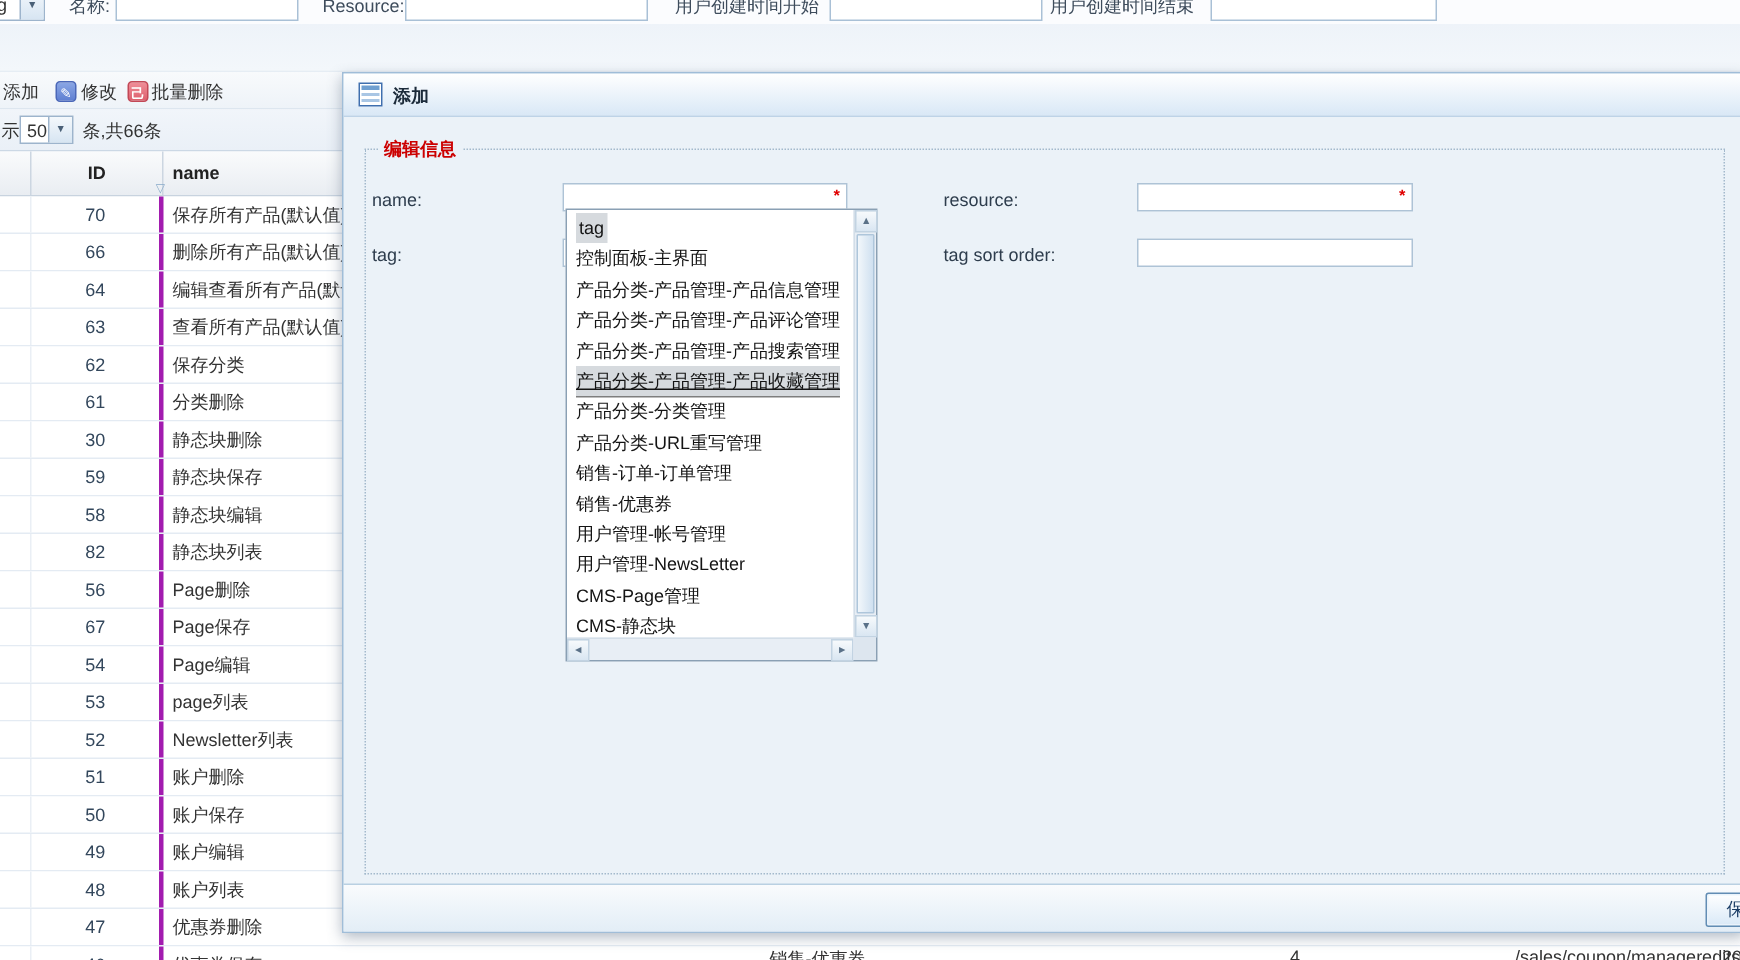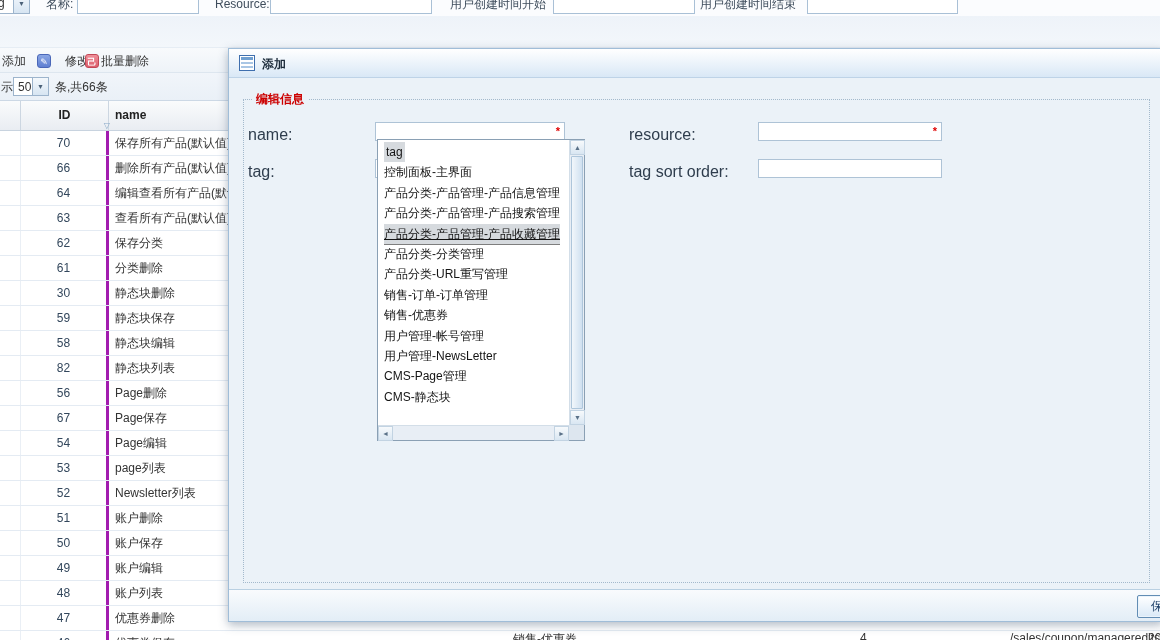--- a/index.html
+++ b/index.html
@@ -47,21 +47,21 @@
   
   .modal { position:absolute; left:228px; top:48px; width:935px; height:574px; background:#ebf2f8; border:1px solid #a0bdd8; box-shadow:0 3px 9px rgba(80,100,125,.45); z-index:10; overflow:hidden; }
   .m-header { position:absolute; left:0; top:0; width:100%; height:29px; background:linear-gradient(#ffffff,#d9e8f6); border-bottom:1px solid #bed3e7; }
   .m-icon { position:absolute; left:10px; top:6px; width:16px; height:16px; background:#fff; border:1px solid #3f6fae; }
   .m-icon::before { content:""; position:absolute; left:1px; top:1px; right:1px; height:3px; background:#6f9fd0; }
   .m-icon::after { content:""; position:absolute; left:1px; right:1px; top:6px; bottom:1px;
       background:repeating-linear-gradient(#a9c6e4 0 2px,#fff 2px 4px); }
   .m-title { position:absolute; left:33px; top:7px; font-weight:bold; font-size:12px; color:#1c2b3a; }
   .m-fieldset { position:absolute; left:14px; top:50px; right:12px; bottom:38px; border:1px dotted #a3b9cc; }
   .m-legend { position:absolute; left:8px; top:-9px; background:#ebf2f8; padding:0 4px; color:#cc0000; font-weight:bold; font-size:12px; }
-  .m-label { position:absolute; font-size:16px; color:#2e3d4d; white-space:nowrap; }
+  .m-label { position:absolute; font-size:12px; color:#2e3d4d; white-space:nowrap; }
   .m-input-wrap { position:absolute; height:19px; }
   .m-input-wrap input { width:100%; height:19px; border:1px solid #aec3d6; background:#fff; font-size:12px; padding:0 14px 0 4px; }
   .req { position:absolute; right:5px; top:3px; color:#e00000; font-size:11px; font-weight:bold; }
   .m-footer { position:absolute; left:0; top:540px; width:100%; height:33px; background:linear-gradient(#f9fbfd,#e2edf6); border-top:1px solid #b9d0e2; }
   .save-btn { position:absolute; left:908px; top:5px; height:23px; padding:0 13px; font-size:12px; color:#173a63; background:linear-gradient(#ffffff,#d9e9f7); border:1px solid #628db4; border-radius:2px; box-shadow:inset 0 0 0 1px #eaf3fb; line-height:21px; white-space:nowrap; cursor:pointer; }
 
   
   .dropdown { position:absolute; left:377px; top:139px; width:208px; height:302px; background:#fff; border:1px solid #8aa0b4; z-index:20; }
   .dd-list { position:absolute; left:1px; top:2px; right:17px; bottom:16px; overflow:hidden; list-style:none; }
   .dd-list li { height:20.4px; line-height:20px; padding-left:5px; font-size:12px; color:#141414; white-space:nowrap; cursor:pointer; }
@@ -93,21 +93,21 @@
     <input class="finput" style="left: 270px; width: 162px;">
     <span class="flabel" style="left:450px">用户创建时间开始</span>
     <input class="finput" style="left: 553px; width: 142px;">
     <span class="flabel" style="left:700px">用户创建时间结束</span>
     <input class="finput" style="left: 807px; width: 151px;">
   </div>
 
   <div class="toolbar">
     <span class="tbtn" style="left:2px">添加</span>
     <span class="ticon icon-edit" style="left:37px">✎</span>
-    <span class="tbtn" style="left:65px">修改</span>
+    <span class="tbtn" style="left:54px">修改</span>
     <span class="ticon icon-del" style="left:85px">己</span>
     <span class="tbtn" style="left:101px">批量删除</span>
   </div>
 
   <div class="pager">
     <span class="ptext" style="left:1px">示</span>
     <div class="size-combo">
       <span class="val">50</span>
       <span class="combo-btn">▼</span>
     </div>
@@ -295,20 +295,21 @@
 
   <div class="dropdown">
     <ul class="dd-list">
 
         <li class="typed"><span class="lbl">tag</span></li>
 
         <li><span class="lbl">控制面板-主界面</span></li>
 
         <li><span class="lbl">产品分类-产品管理-产品信息管理</span></li>
 
+        <li><span class="lbl">产品分类-产品管理-产品评论管理</span></li>
 
         <li><span class="lbl">产品分类-产品管理-产品搜索管理</span></li>
 
         <li class="hover"><span class="lbl">产品分类-产品管理-产品收藏管理</span></li>
 
         <li><span class="lbl">产品分类-分类管理</span></li>
 
         <li><span class="lbl">产品分类-URL重写管理</span></li>
 
         <li><span class="lbl">销售-订单-订单管理</span></li>

